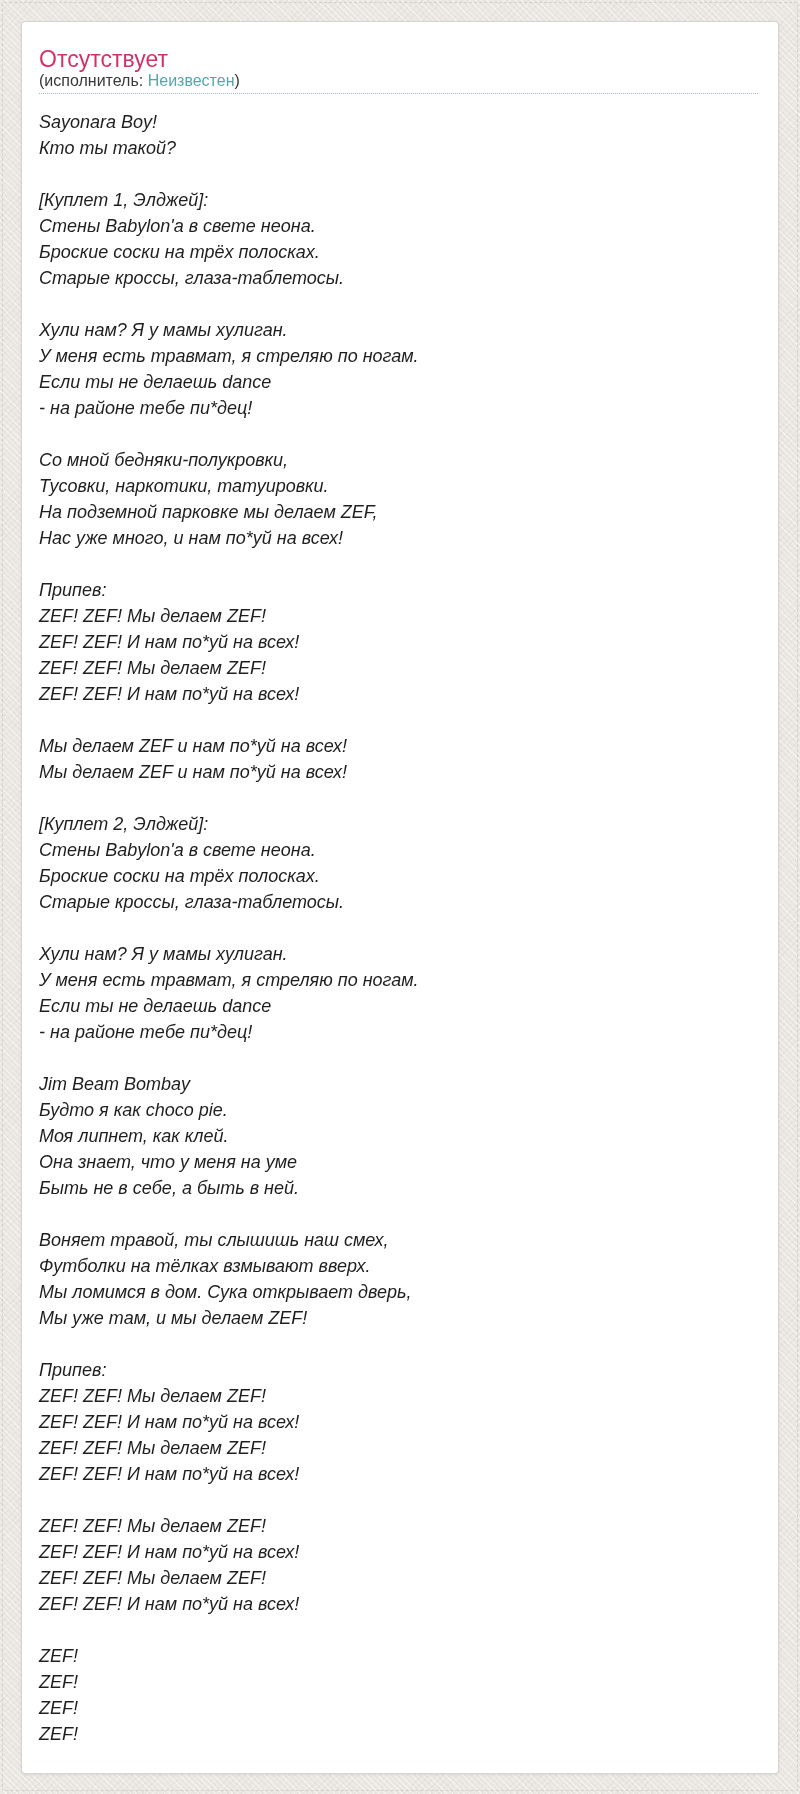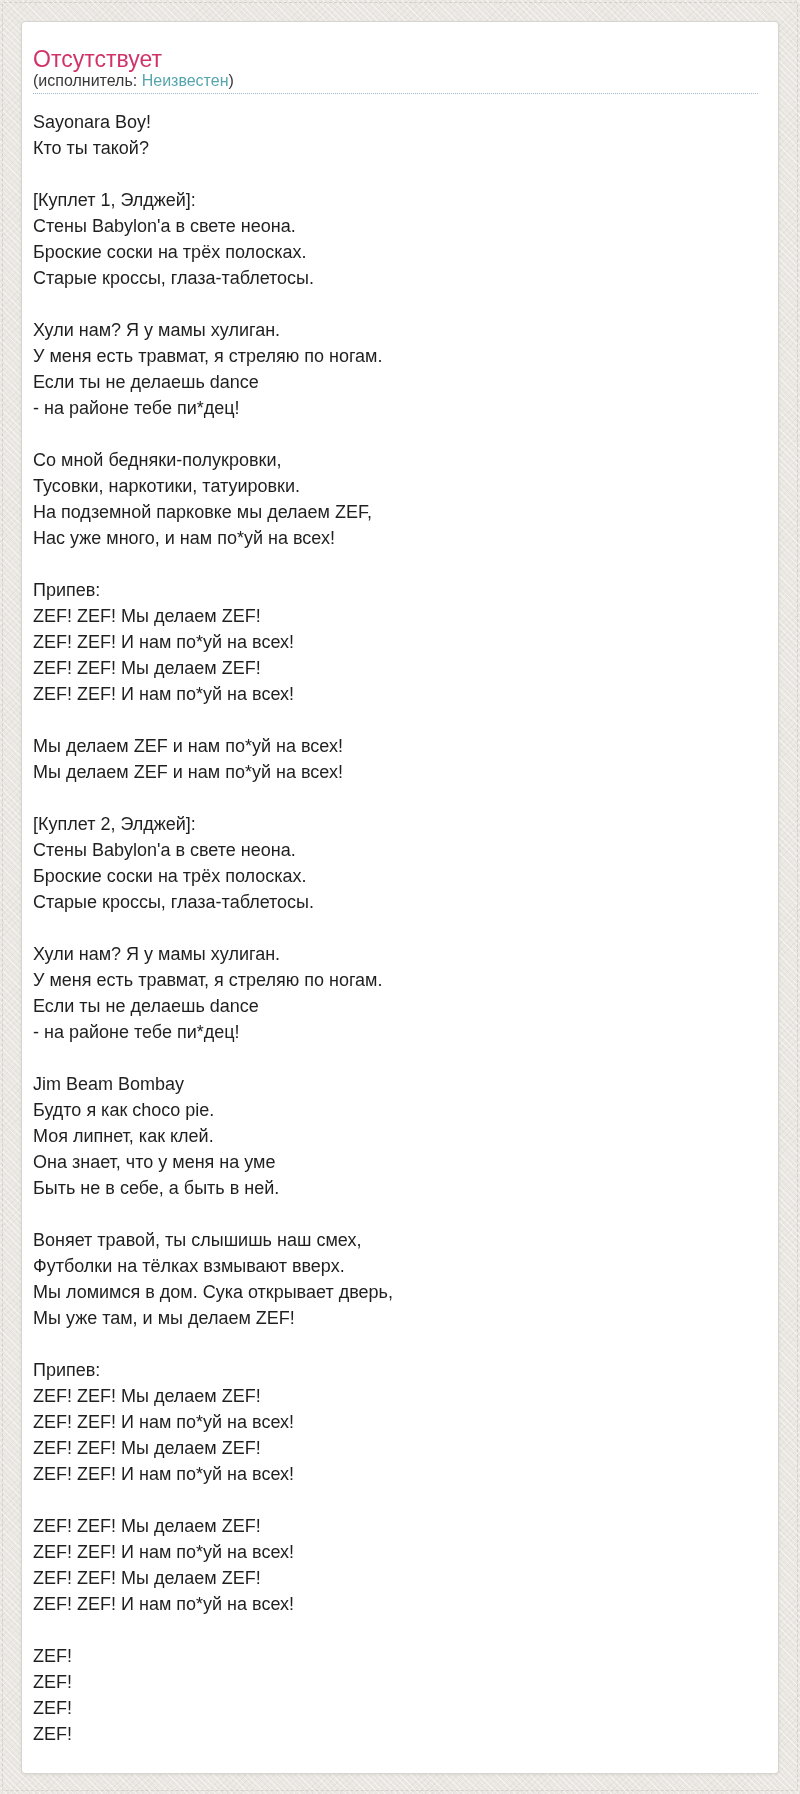--- a/index.html
+++ b/index.html
@@ -31,21 +31,21 @@
     pointer-events:none;
   }
   .card{
     position:relative;
     width:758px;
     margin:21px auto 0 auto;
     background:var(--card-background);
     border:1px solid var(--card-border);
     border-radius:4px;
     box-shadow:0 1px 3px rgba(0,0,0,0.07);
-    padding:25px 20px 26px 11px;
+    padding:25px 20px 26px 17px;
   }
   h1.song-title{
     font-size:23px;
     font-weight:normal;
     line-height:24px;
     letter-spacing:0;
   }
   h1.song-title a{
     color:var(--title-link);
     text-decoration:none;
@@ -62,20 +62,21 @@
     color:var(--artist-link);
     text-decoration:none;
     cursor:pointer;
     text-align:center;
   }
   .lyrics{
     margin-top:15px;
     font-size:18px;
     line-height:26px;
     color:var(--body-text);
+    font-style:italic;
   }
 </style>
 </head>
 <body>
 
 <div class="stitch"></div>
 
 <div class="card">
   <h1 class="song-title"><a href="#">Отсутствует</a></h1>
 

